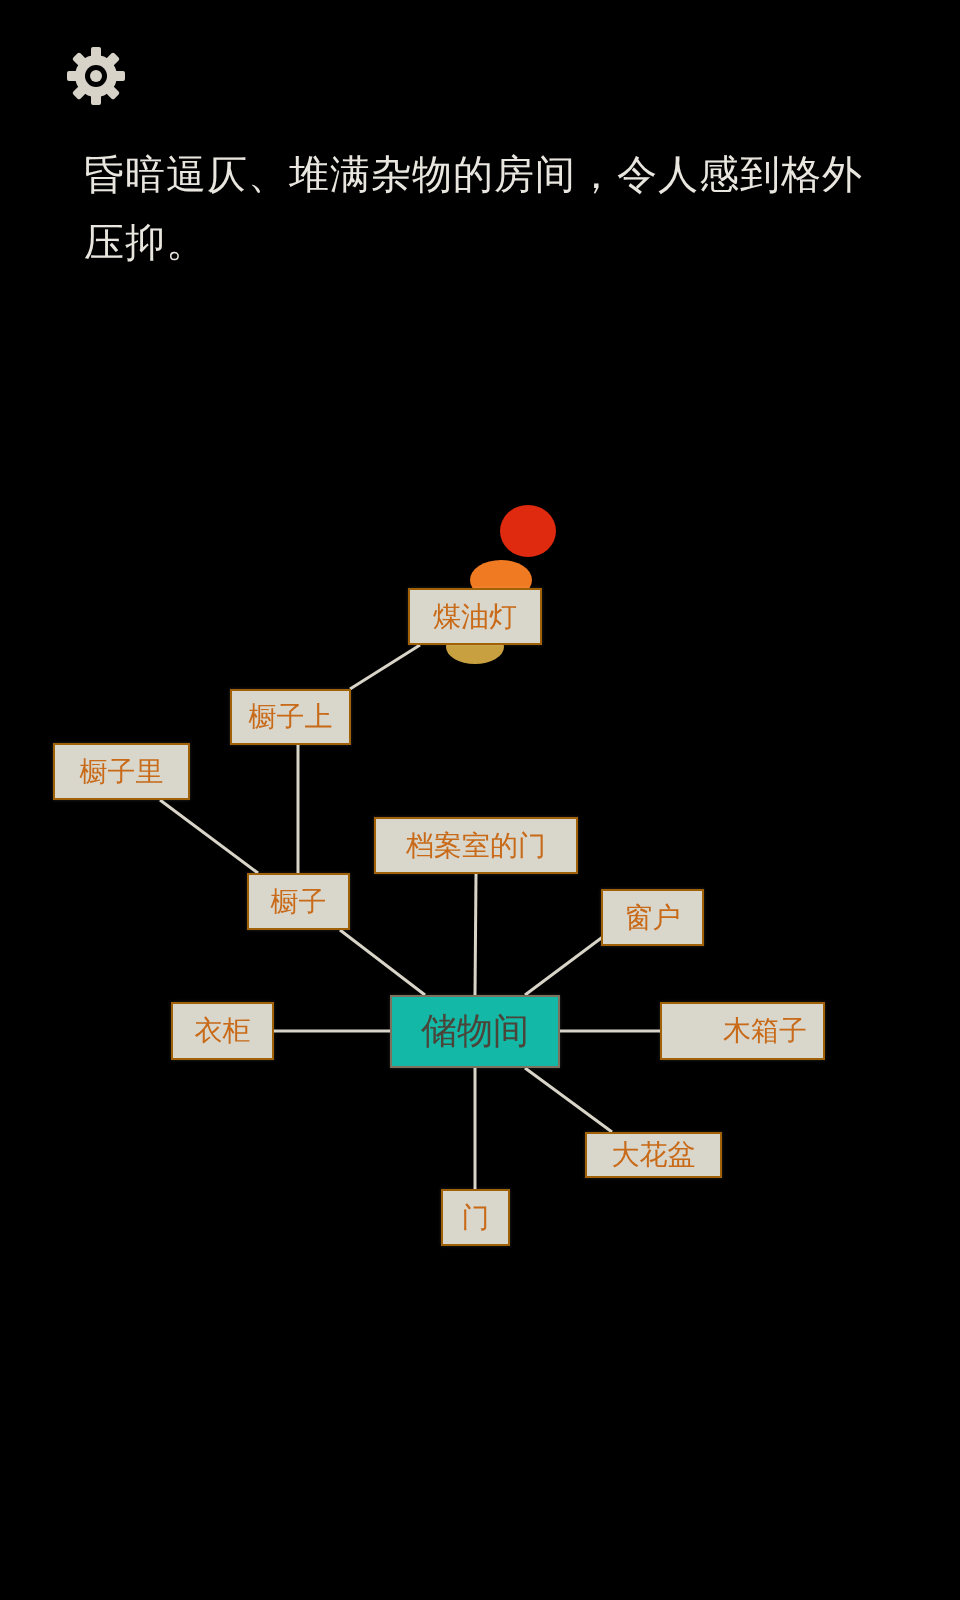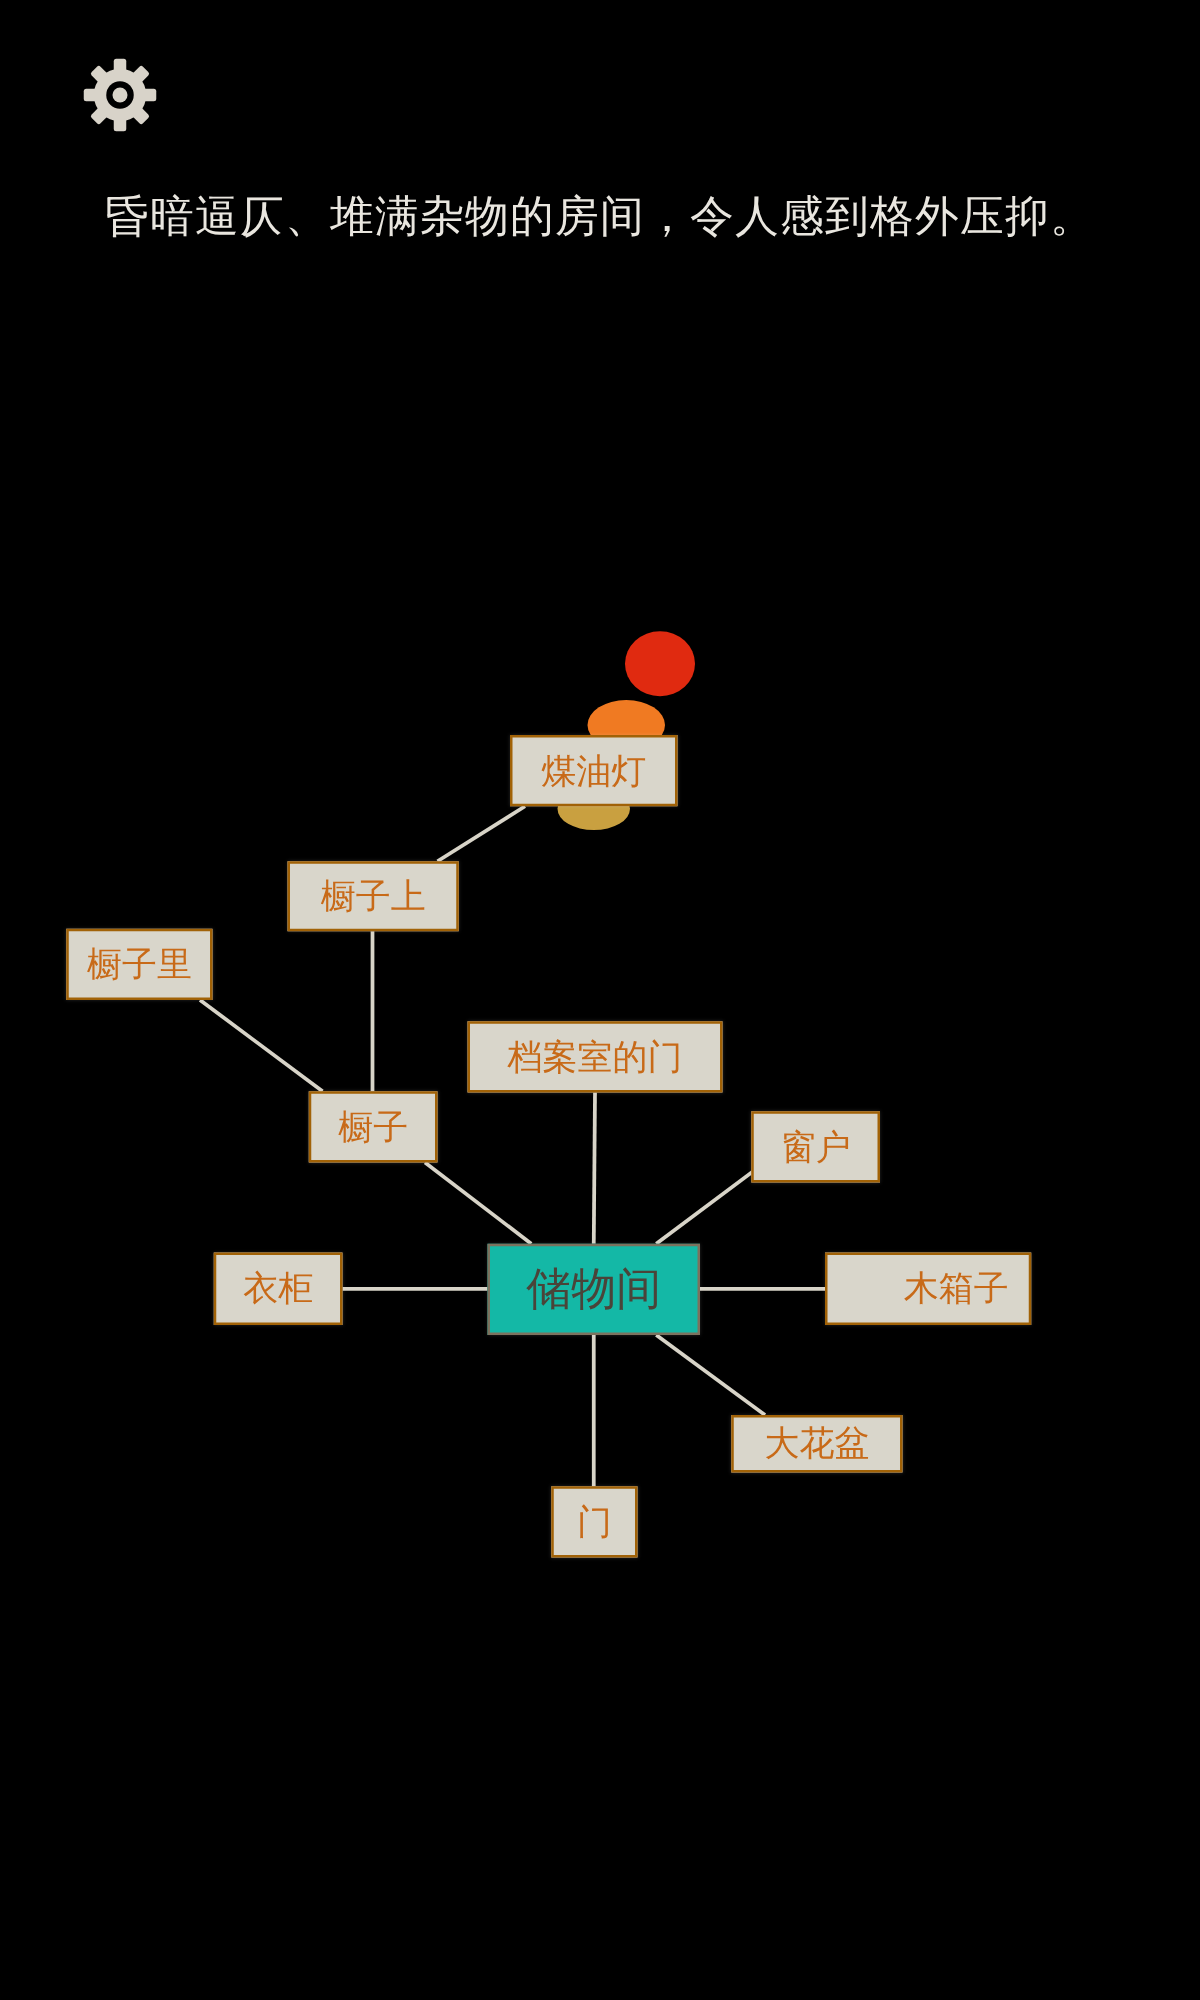--- a/index.html
+++ b/index.html
@@ -1,20 +1,20 @@
 <!DOCTYPE html>
 <html><head>
 <meta charset="utf-8">
 <style>
   html, body { margin:0; padding:0; background:#000; }
   body { width:960px; height:1600px; position:relative; overflow:hidden;
          font-family:"DejaVu Sans", sans-serif; }
   .gear { position:absolute; left:64px; top:44px; width:64px; height:64px; cursor:pointer; }
   .desc { position:absolute; left:84px; top:140px; width:800px; color:#e9e6df;
-          font-size:35px; line-height:68px; letter-spacing:1px; }
+          font-size:40px; line-height:68px; letter-spacing:1px; }
   svg.links { position:absolute; left:0; top:0; }
   .node { position:absolute; box-sizing:border-box; background:#d9d6cb;
           border:2px solid #a16207; color:#c86a18; font-size:28px;
           display:flex; align-items:center; justify-content:center;
           box-shadow:0 0 3px rgba(255,255,255,0.15); cursor:pointer; }
   .node.center { background:#14b8a6; border-color:#7c725e; color:#4a4439; font-size:36px; }
   .flame { position:absolute; border-radius:50%; }
 </style>
 </head>
 <body>
@@ -52,22 +52,22 @@
     <line x1="258" y1="873" x2="160" y2="800"></line>
     <line x1="350" y1="689" x2="420" y2="645"></line>
   </g>
 </svg>
 
 <div class="flame" style="left:500px;top:505px;width:56px;height:52px;background:#e02a10;"></div>
 <div class="flame" style="left:470px;top:560px;width:62px;height:40px;background:#f07a22;"></div>
 <div class="flame" style="left:446px;top:630px;width:58px;height:34px;background:#c9a040;"></div>
 
 <div class="node" style="left:408px;top:588px;width:134px;height:57px;">煤油灯</div>
-<div class="node" style="left:230px;top:689px;width:137px;height:56px;">橱子上</div>
-<div class="node" style="left:53px;top:743px;width:117px;height:57px;">橱子里</div>
+<div class="node" style="left:230px;top:689px;width:121px;height:56px;">橱子上</div>
+<div class="node" style="left:53px;top:743px;width:137px;height:57px;">橱子里</div>
 <div class="node" style="left:374px;top:817px;width:204px;height:57px;">档案室的门</div>
 <div class="node" style="left:247px;top:873px;width:103px;height:57px;">橱子</div>
 <div class="node" style="left:601px;top:873px;width:103px;height:57px;margin-top:16px;">窗户</div>
 <div class="node" style="left:171px;top:1002px;width:103px;height:58px;">衣柜</div>
 <div class="node center" style="left:390px;top:995px;width:170px;height:73px;">储物间</div>
 <div class="node" style="left:660px;top:1002px;width:165px;height:58px;padding-left:45px;">木箱子</div>
 <div class="node" style="left:585px;top:1132px;width:137px;height:46px;">大花盆</div>
 <div class="node" style="left:441px;top:1189px;width:69px;height:57px;">门</div>
 
 </body></html>

